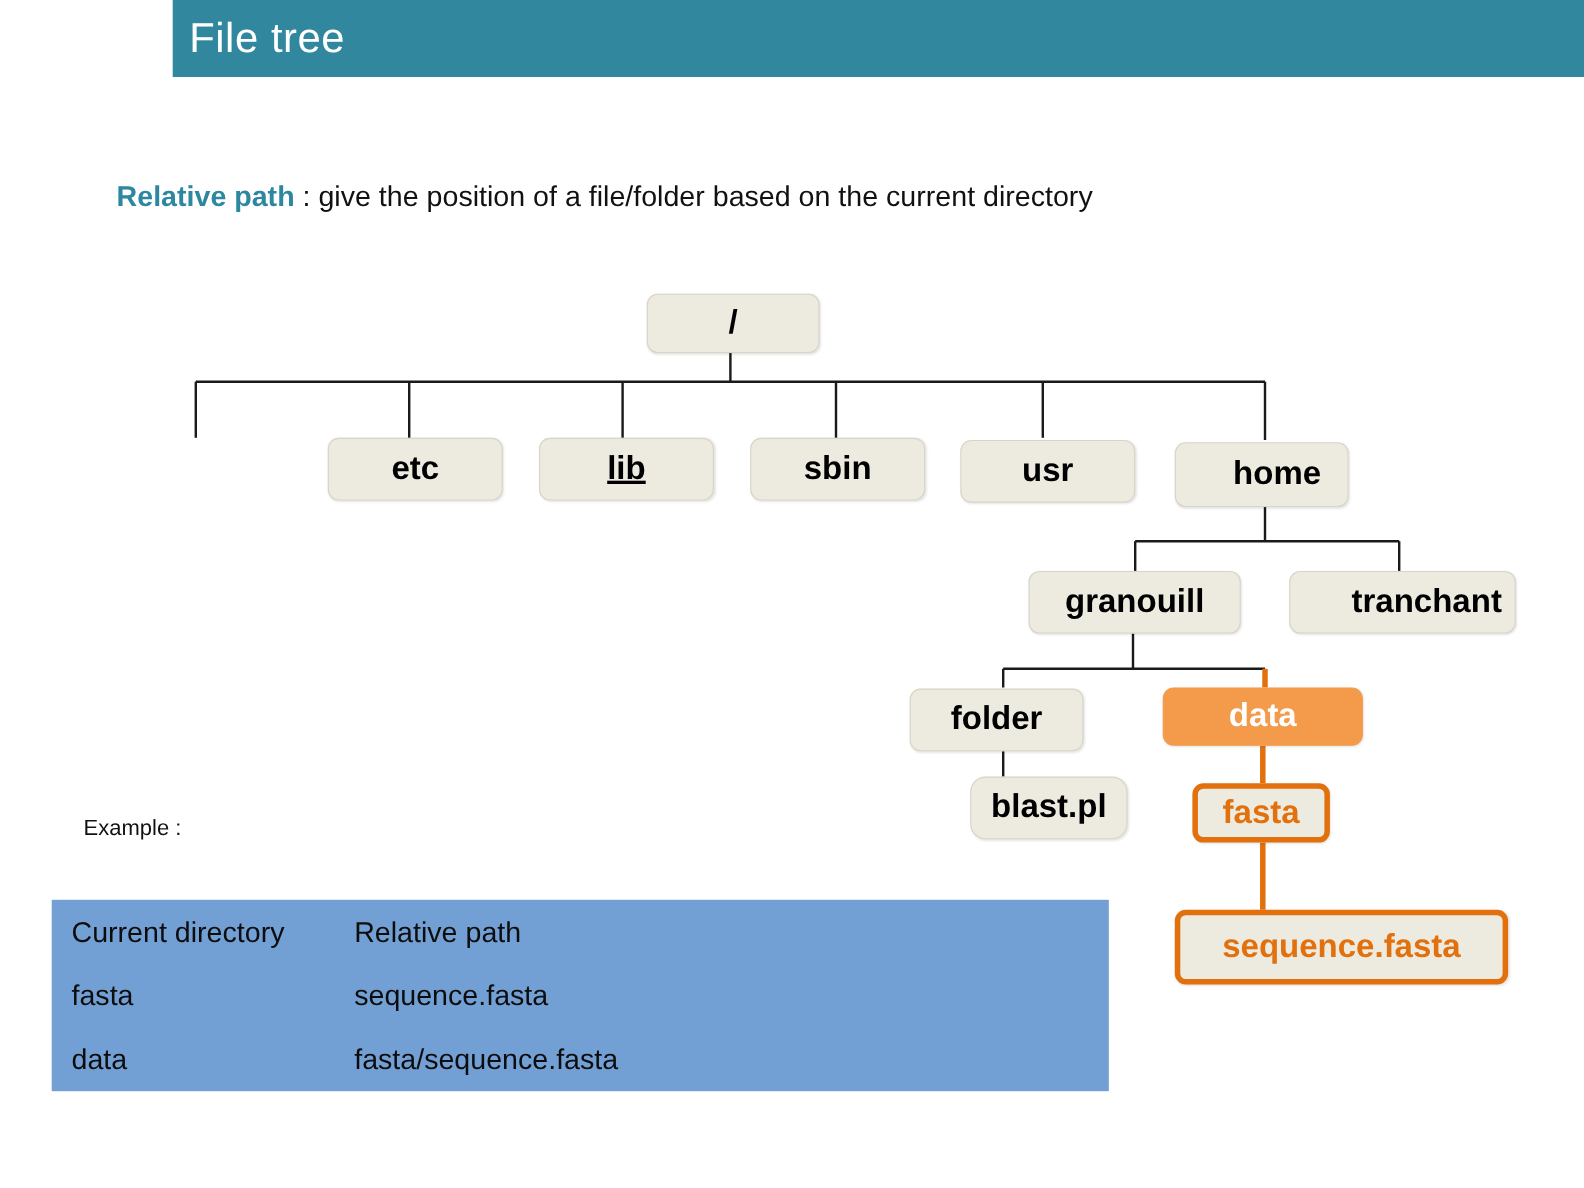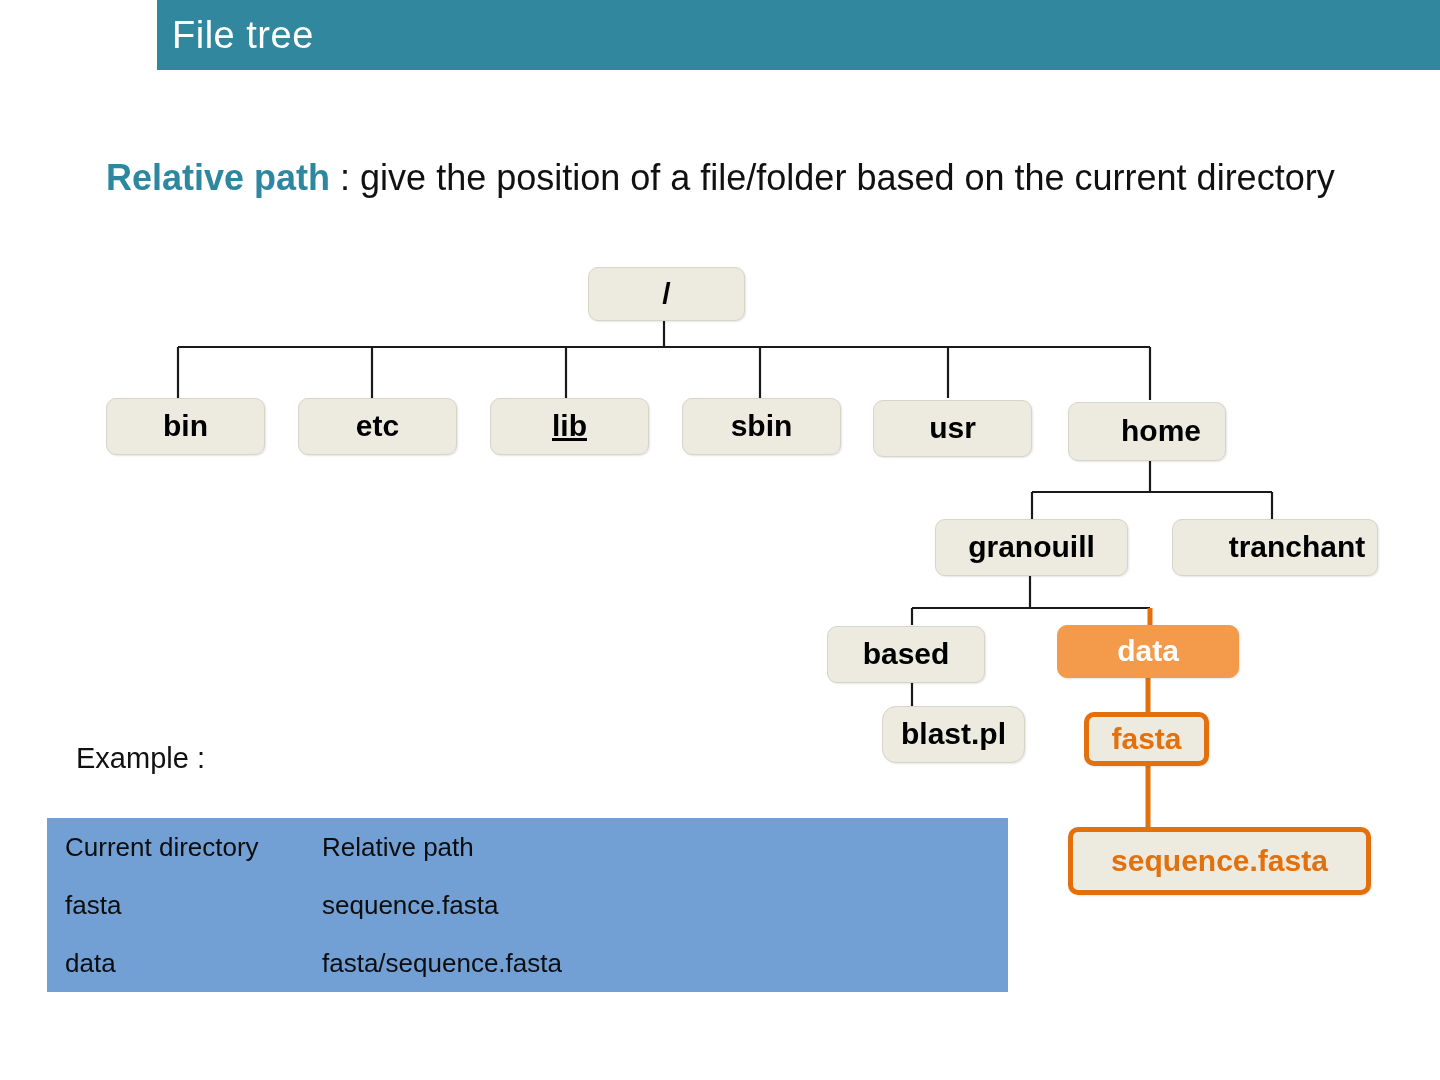--- a/index.html
+++ b/index.html
@@ -29,21 +29,21 @@
     color: #ffffff;
     letter-spacing: 0.5px;
     white-space: nowrap;
   }
 
   
   .intro {
     position: absolute;
     left: 106px; top: 155px;
     width: 1232px;
-    font-size: 36px;
+    font-size: 26px;
     color: #111111;
     line-height: 46px;
     text-align: justify;
   }
   .intro-strong {
     color: #2d87a0;
     font-weight: bold;
   }
 
   
@@ -78,21 +78,21 @@
     background: #edeae0;
     border: 5px solid #e2700c;
     color: #e2700c;
     border-radius: 10px;
   }
 
   
   .example-label {
     position: absolute;
     left: 76px; top: 742px;
-    font-size: 29px;
+    font-size: 20px;
     color: #111111;
     white-space: nowrap;
   }
 
   
   .table-box {
     position: absolute;
     left: 47px; top: 818px;
     width: 961px; height: 174px;
     background: #729fd4;
@@ -155,31 +155,30 @@
         <path d="M1150,608 L1150,625"></path>
 
         <path d="M1148,678 L1148,712"></path>
 
         <path d="M1148,766 L1148,827"></path>
       </g>
     </svg>
 
     <div class="node" style="left:588px; top:267px; width:157px; height:54px;">/</div>
 
-    <div class="node" style="left:106px; top:398px; width:159px; height:57px;">bin</div>
     <div class="node" style="left:298px; top:398px; width:159px; height:57px;">etc</div>
     <div class="node" style="left:490px; top:398px; width:159px; height:57px;text-decoration:underline;">lib</div>
     <div class="node" style="left:682px; top:398px; width:159px; height:57px;">sbin</div>
     <div class="node" style="left:873px; top:400px; width:159px; height:57px;">usr</div>
     <div class="node" style="left:1068px; top:402px; width:158px; height:59px;padding-left:28px;">home</div>
 
     <div class="node" style="left:935px; top:519px; width:193px; height:57px;">granouill</div>
     <div class="node" style="left:1172px; top:519px; width:206px; height:57px;padding-left:44px;">tranchant</div>
 
-    <div class="node" style="left:827px; top:626px; width:158px; height:57px;">based</div>
+    <div class="node" style="left:827px; top:626px; width:158px; height:57px;">folder</div>
     <div class="node orange-fill" style="left:1057px; top:625px; width:182px; height:53px;">data</div>
 
     <div class="node square overflow" style="left:882px; top:706px; width:143px; height:57px;">blast.pl</div>
     <div class="node orange-outline" style="left:1084px; top:712px; width:125px; height:54px;">fasta</div>
 
     <div class="node orange-outline" style="left:1068px; top:827px; width:303px; height:68px; font-size:30px;">sequence.fasta</div>
   </div>
 
   <div class="example-label">Example :</div>
 

